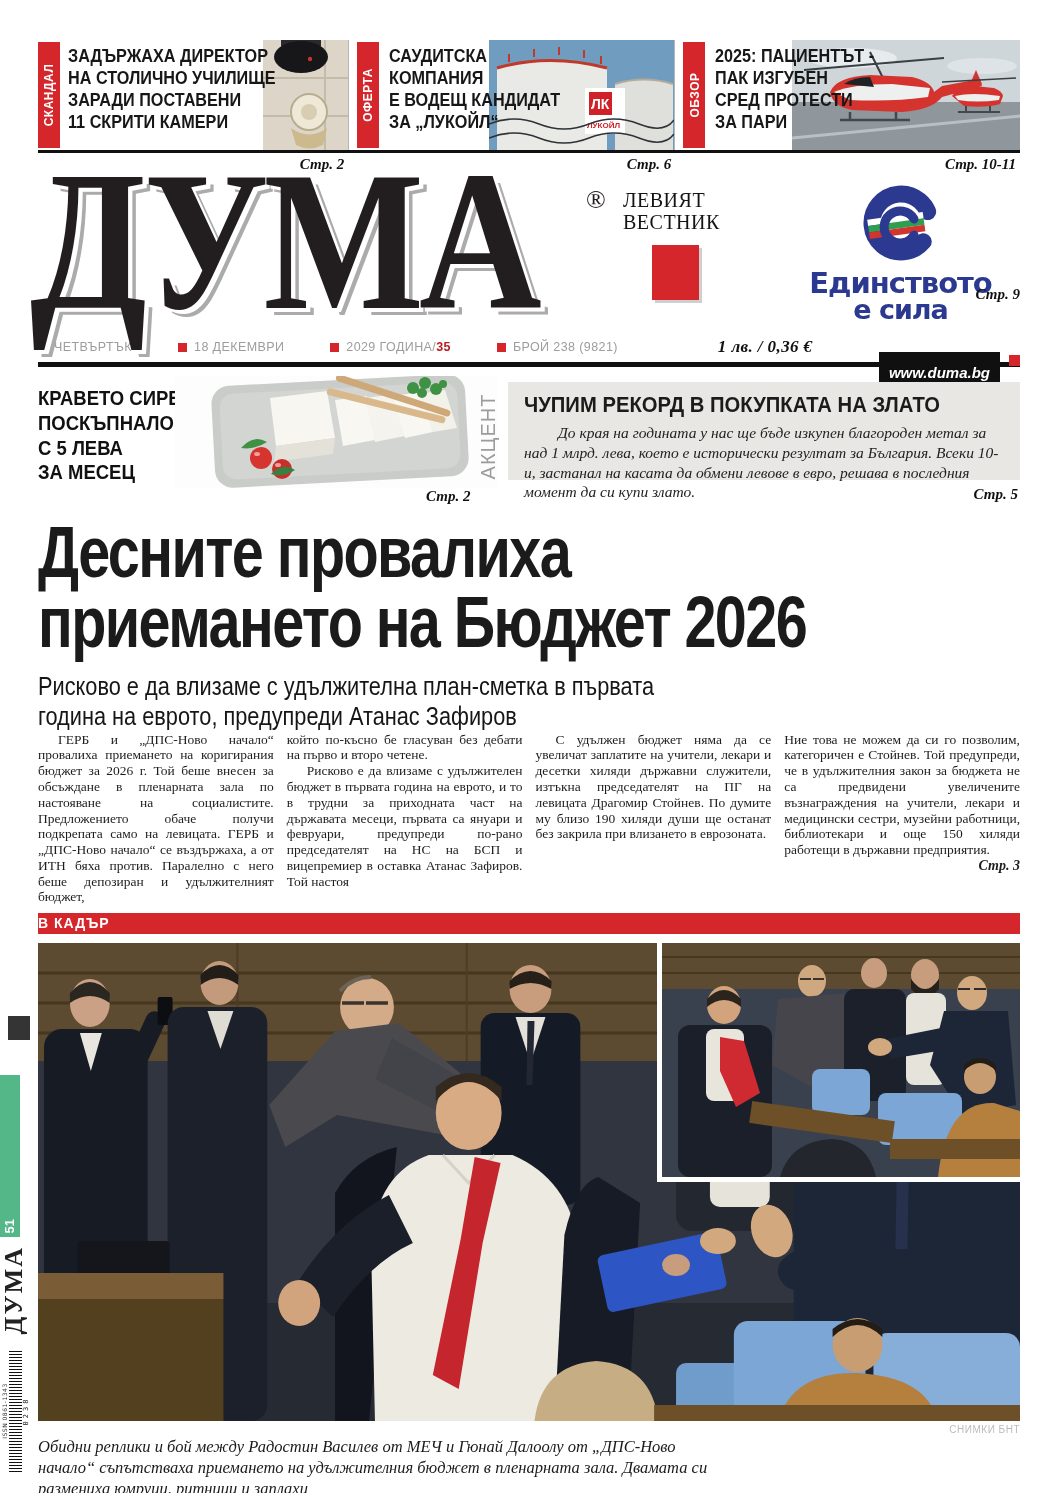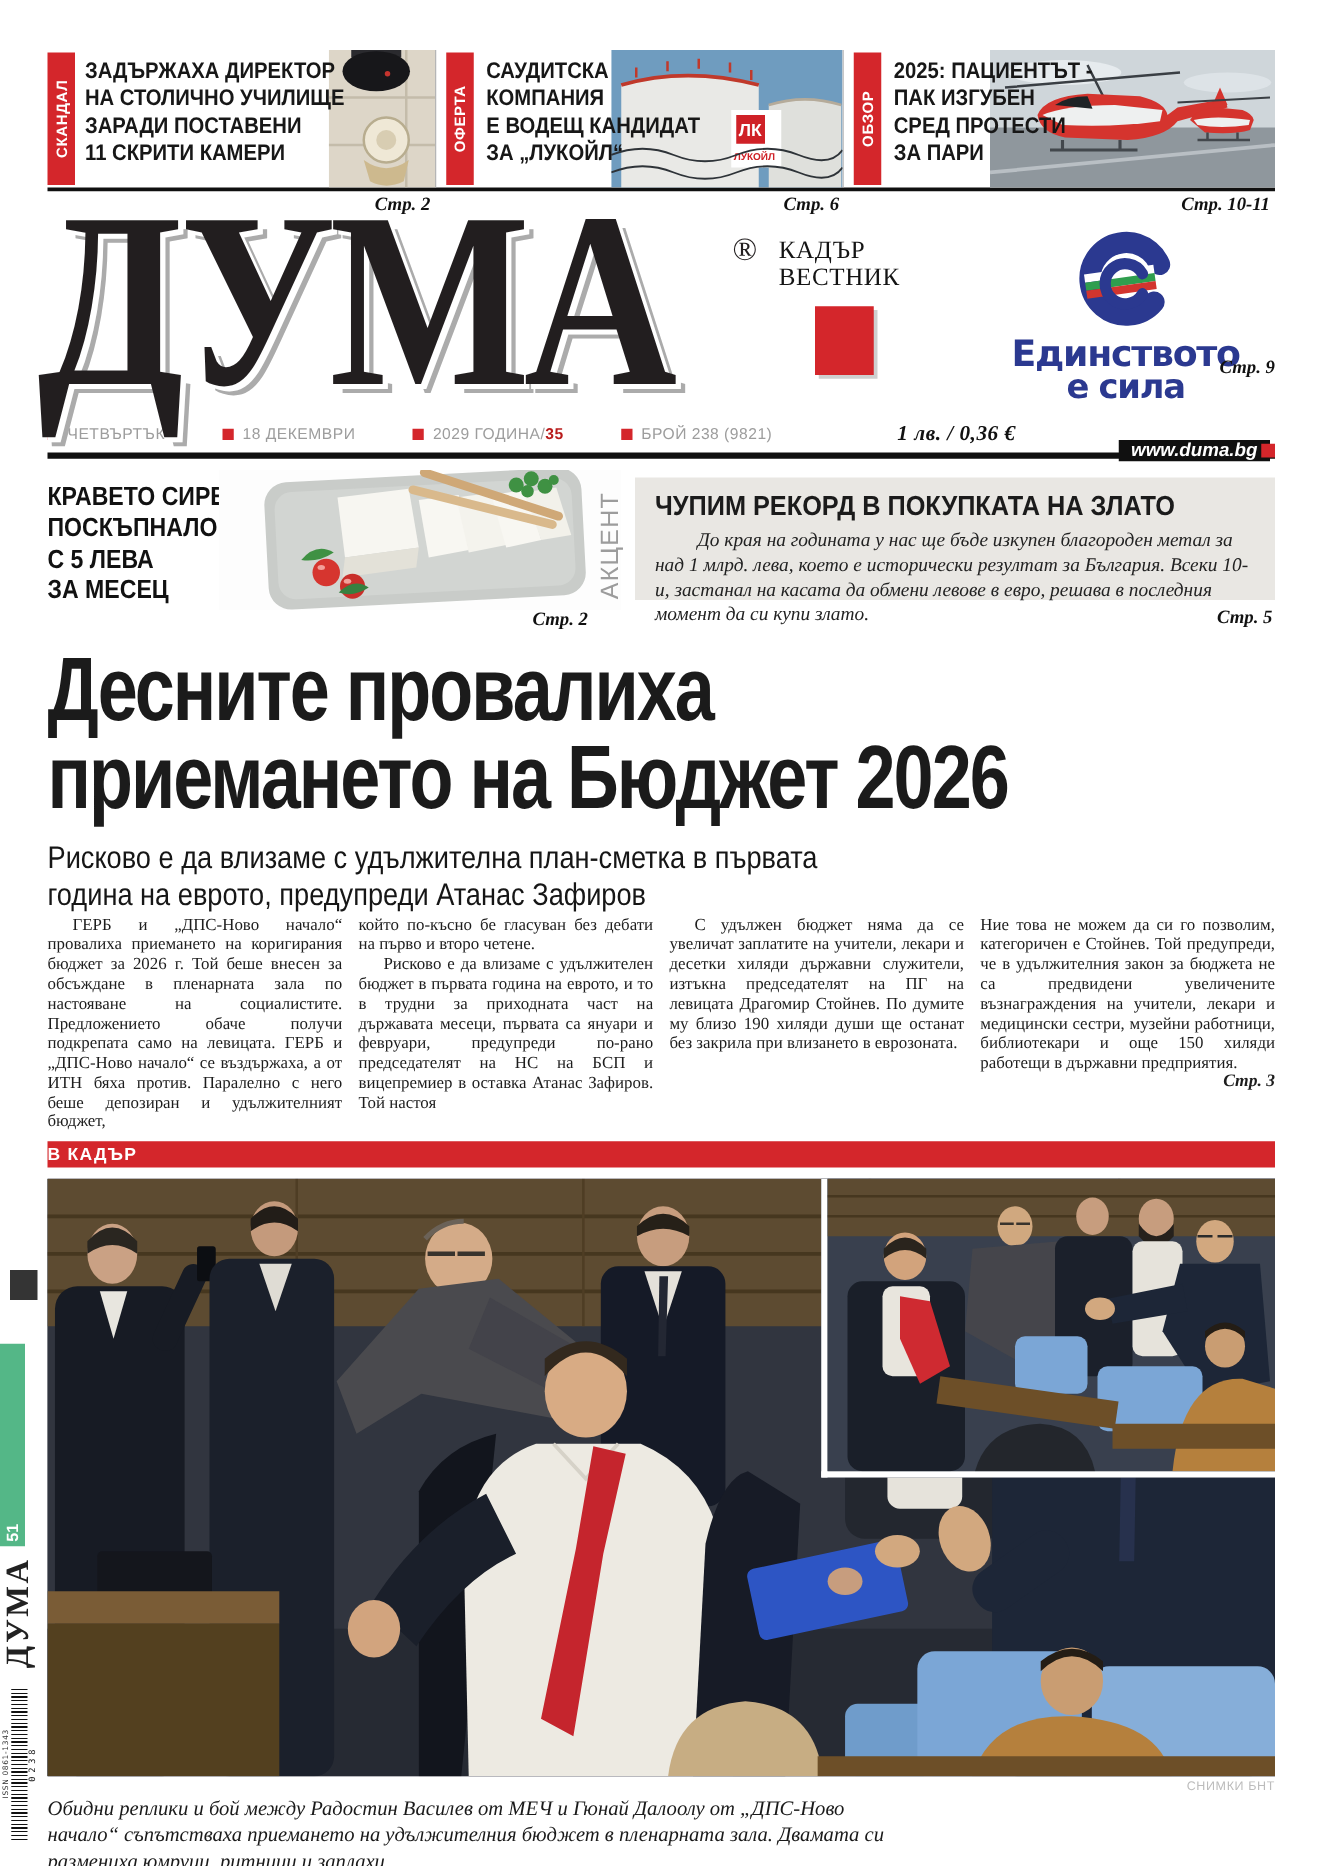--- a/index.html
+++ b/index.html
@@ -42,22 +42,22 @@
   .logo-ref{position:absolute;right:0;bottom:30px;font:bold italic 15px "Liberation Serif",serif;}
 
   
   .date-bar{display:flex;align-items:center;margin-top:4px;
             font:12.5px "Liberation Sans",sans-serif;color:#9d9d9d;letter-spacing:.4px;}
   .date-item{display:flex;align-items:center;margin-right:46px;}
   .sq{width:9px;height:9px;background:#d4262b;margin-right:7px;flex:0 0 auto;}
   .year-red{color:#b91c1c;font-weight:bold;}
   .price{margin-left:54px;font:bold italic 17px "Liberation Serif",serif;color:#111;}
   .black-rule{position:relative;height:5px;background:#101010;margin-top:5px;}
-  .www{position:absolute;right:4px;top:-10px;background:#101010;color:#fff;
-       font:bold italic 15px "Liberation Sans",sans-serif;padding:0 10px;}
+  .www{position:absolute;right:20px;top:-10px;background:#101010;color:#fff;
+       font:bold italic 15px "Liberation Sans",sans-serif;padding:12px 10px;}
   .www-sq{position:absolute;right:0;top:-7px;width:11px;height:11px;background:#d4262b;}
 
   
   .second-row{position:relative;height:134px;margin-top:9px;}
   .cheese-head{position:absolute;left:0;top:10px;font:bold 21px/1.18 "Liberation Sans",sans-serif;
                transform:scaleX(.88);transform-origin:0 0;white-space:nowrap;}
   .cheese-photo{position:absolute;left:137px;top:0;width:322px;height:112px;}
   .cheese-ref{position:absolute;left:388px;top:112px;font:bold italic 15px "Liberation Serif",serif;}
   .akcent-label{position:absolute;left:438px;top:12px;width:26px;height:96px;
                 display:flex;align-items:center;justify-content:center;}
@@ -212,21 +212,21 @@
     <div class="teaser-refs">
       <div class="tref r1">Стр. 2</div>
       <div class="tref r2">Стр. 6</div>
       <div class="tref r3">Стр. 10-11</div>
     </div>
 
     <div class="masthead">
       <div class="duma-title">ДУМА</div>
       <div class="regmark">®</div>
       <div class="tagline">
-        <div>КАДЪР</div>
+        <div>ЛЕВИЯТ</div>
         <div>ВЕСТНИК</div>
       </div>
       <div class="mast-square"></div>
       <div class="logo">
         <svg width="90" height="86" viewBox="0 0 90 86" style="display:block;margin:0 auto;">
           <g transform="rotate(40 45 40)">
             <circle cx="45" cy="40" r="29" fill="none" stroke="#2b3990" stroke-width="17" stroke-dasharray="150 40" stroke-linecap="round"></circle>
           </g>
           <g transform="rotate(-8 45 40)">
             <rect x="12" y="32" width="56" height="6.5" fill="#ffffff"></rect>

